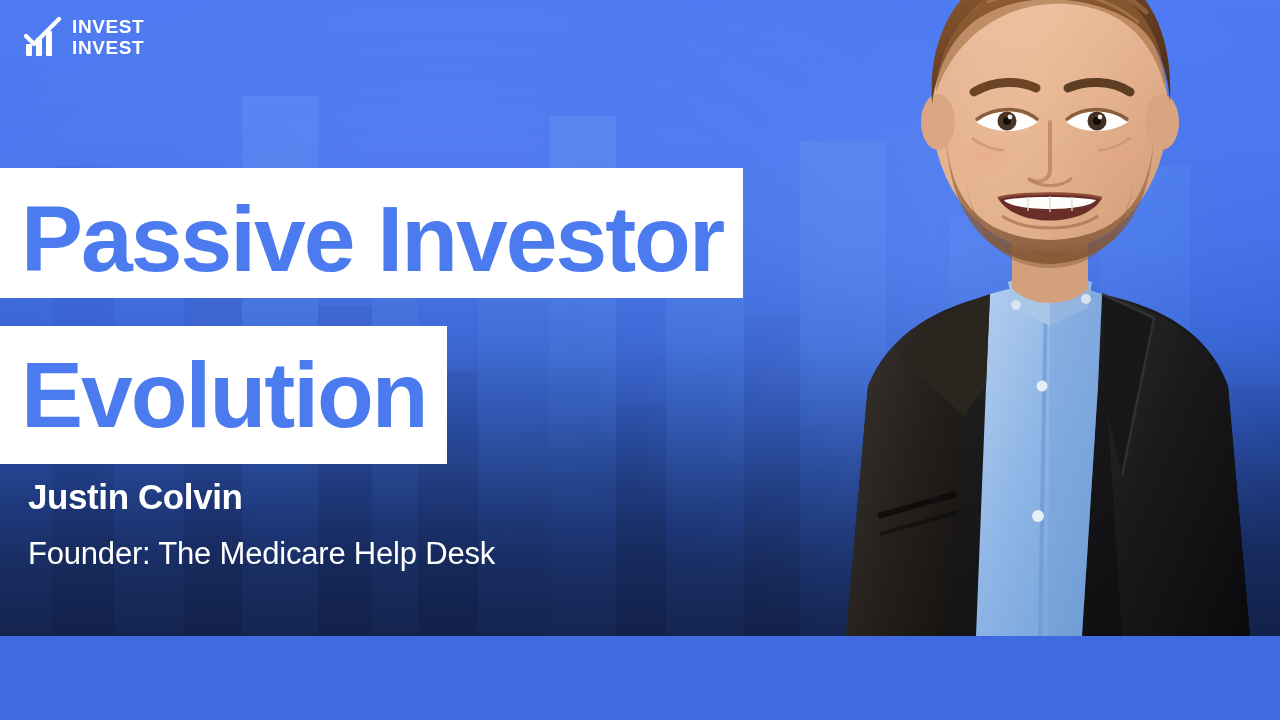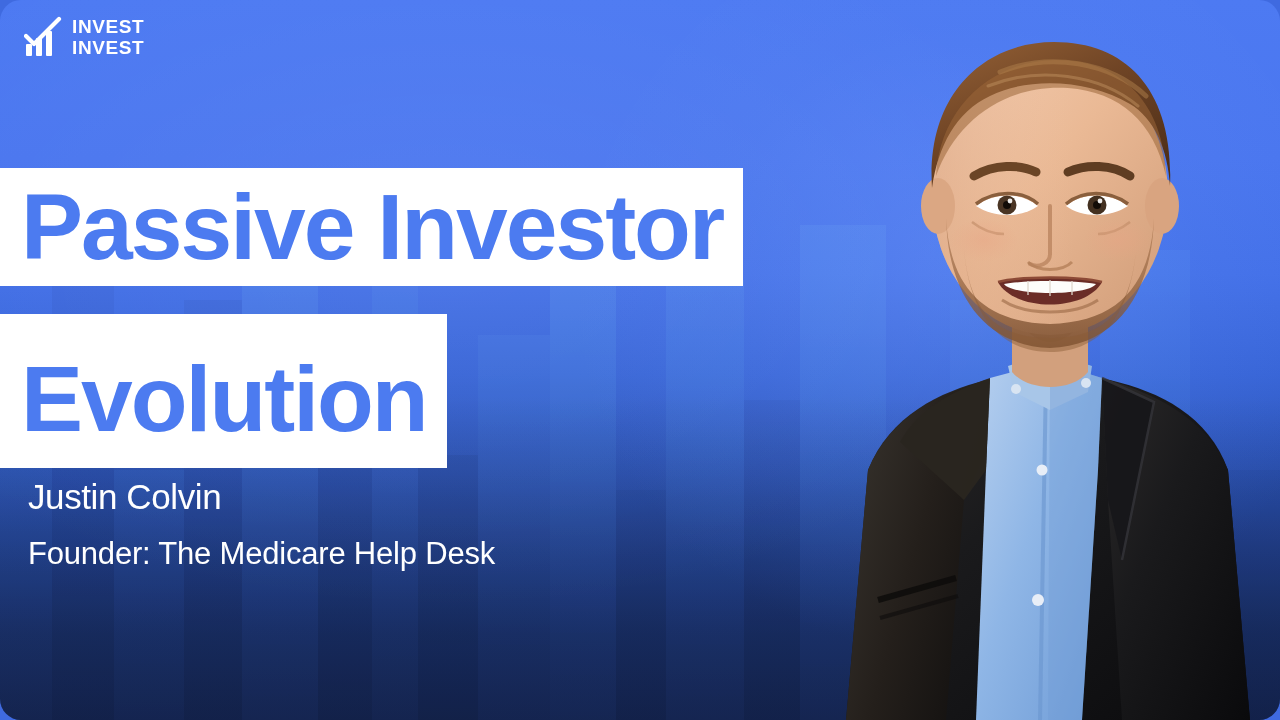--- a/index.html
+++ b/index.html
@@ -6,32 +6,31 @@
   html, body { width:1280px; height:720px; overflow:hidden; }
   body {
     font-family:"Liberation Sans", sans-serif;
     background:#3f6ae0;
   }
 
   
   .stage {
     position:relative;
     width:1280px;
-    height:720px;
+    height:636px;
     overflow:hidden;
     background:linear-gradient(180deg,
        #4d7af2 0%,
        #4a76ef 22%,
        #4370e8 38%,
        #3764d6 52%,
        #2c53b4 66%,
        #23428e 78%,
        #1d3570 88%,
        #1a2c5c 100%);
-    border-radius:21px;
   }
 
   
   .bars {
     position:absolute;
     inset:0;
     overflow:hidden;
   }
   .bars .bar {
     position:absolute;
@@ -99,41 +98,41 @@
     background:#ffffff;
     color:#4c7bf0;
     font-weight:bold;
     letter-spacing:-2px;
     display:block;
     width:max-content;
   }
   .title-line.l1 {
     font-size:93px;
     line-height:118px;
-    padding:0 20px 0 21px;
+    padding:12px 20px 0 21px;
     margin-left:0;
   }
   .title-line.l2 {
     font-size:93px;
     line-height:138px;
-    padding:16px 20px 0 21px;
+    padding:0 20px 0 21px;
     margin-top:28px;
   }
 
   
   .speaker {
     position:absolute;
     left:28px;
     top:476px;
     z-index:25;
     color:#ffffff;
   }
   .speaker-name {
     font-size:35px;
-    font-weight:normal;
+    font-weight:bold;
     line-height:42px;
     letter-spacing:-0.4px;
   }
   .speaker-role {
     font-size:31px;
     font-weight:normal;
     line-height:38px;
     letter-spacing:-0.2px;
     margin-top:17px;
   }

